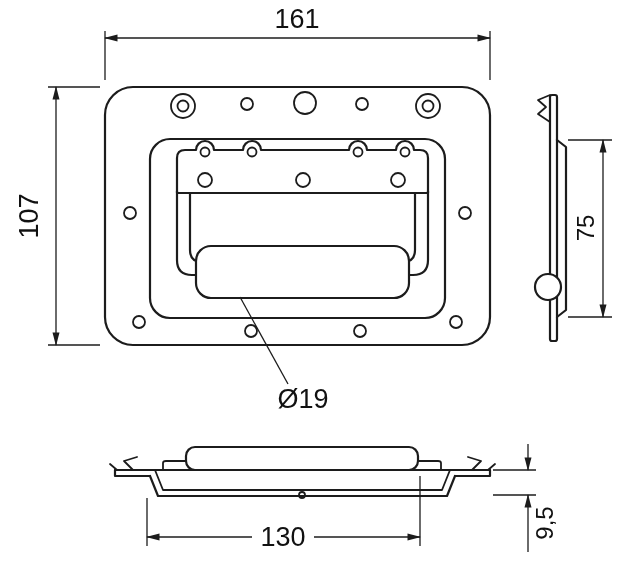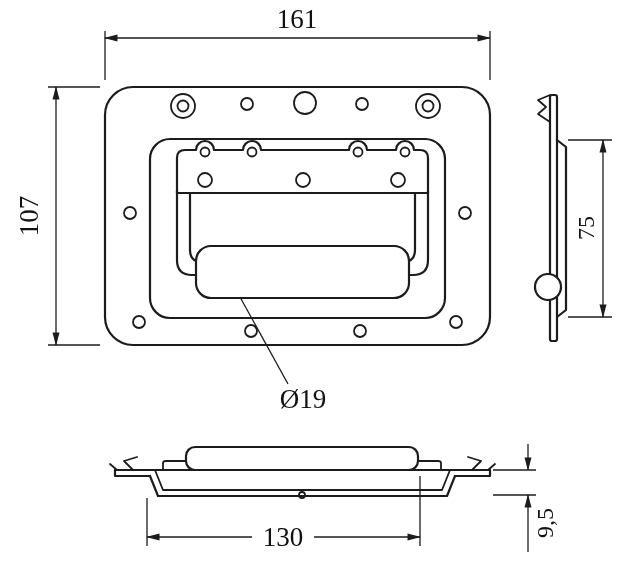--- a/index.html
+++ b/index.html
@@ -1,17 +1,17 @@
 <!DOCTYPE html>
 <html><head>
 <meta charset="utf-8">
 <style>
   html,body{margin:0;padding:0;background:#ffffff;}
   .canvas{position:relative;width:639px;height:563px;background:#ffffff;overflow:hidden;
-          font-family:Liberation Serif, serif;}
+          font-family:Liberation Sans, sans-serif;}
   svg{display:block;}
   .part{fill:none;stroke:#1c1c1c;stroke-width:2.2;stroke-linejoin:round;stroke-linecap:round;}
   .part2{fill:none;stroke:#1c1c1c;stroke-width:1.8;stroke-linejoin:round;stroke-linecap:round;}
   .fillw{fill:#ffffff;stroke:#1c1c1c;stroke-width:2.2;stroke-linejoin:round;}
   .dim{fill:none;stroke:#1c1c1c;stroke-width:1.3;stroke-linecap:butt;}
   .dimtext{font-size:27px;fill:#111111;}
   .dimtext-sm{font-size:24px;fill:#111111;}
 </style>
 </head>
 <body>

